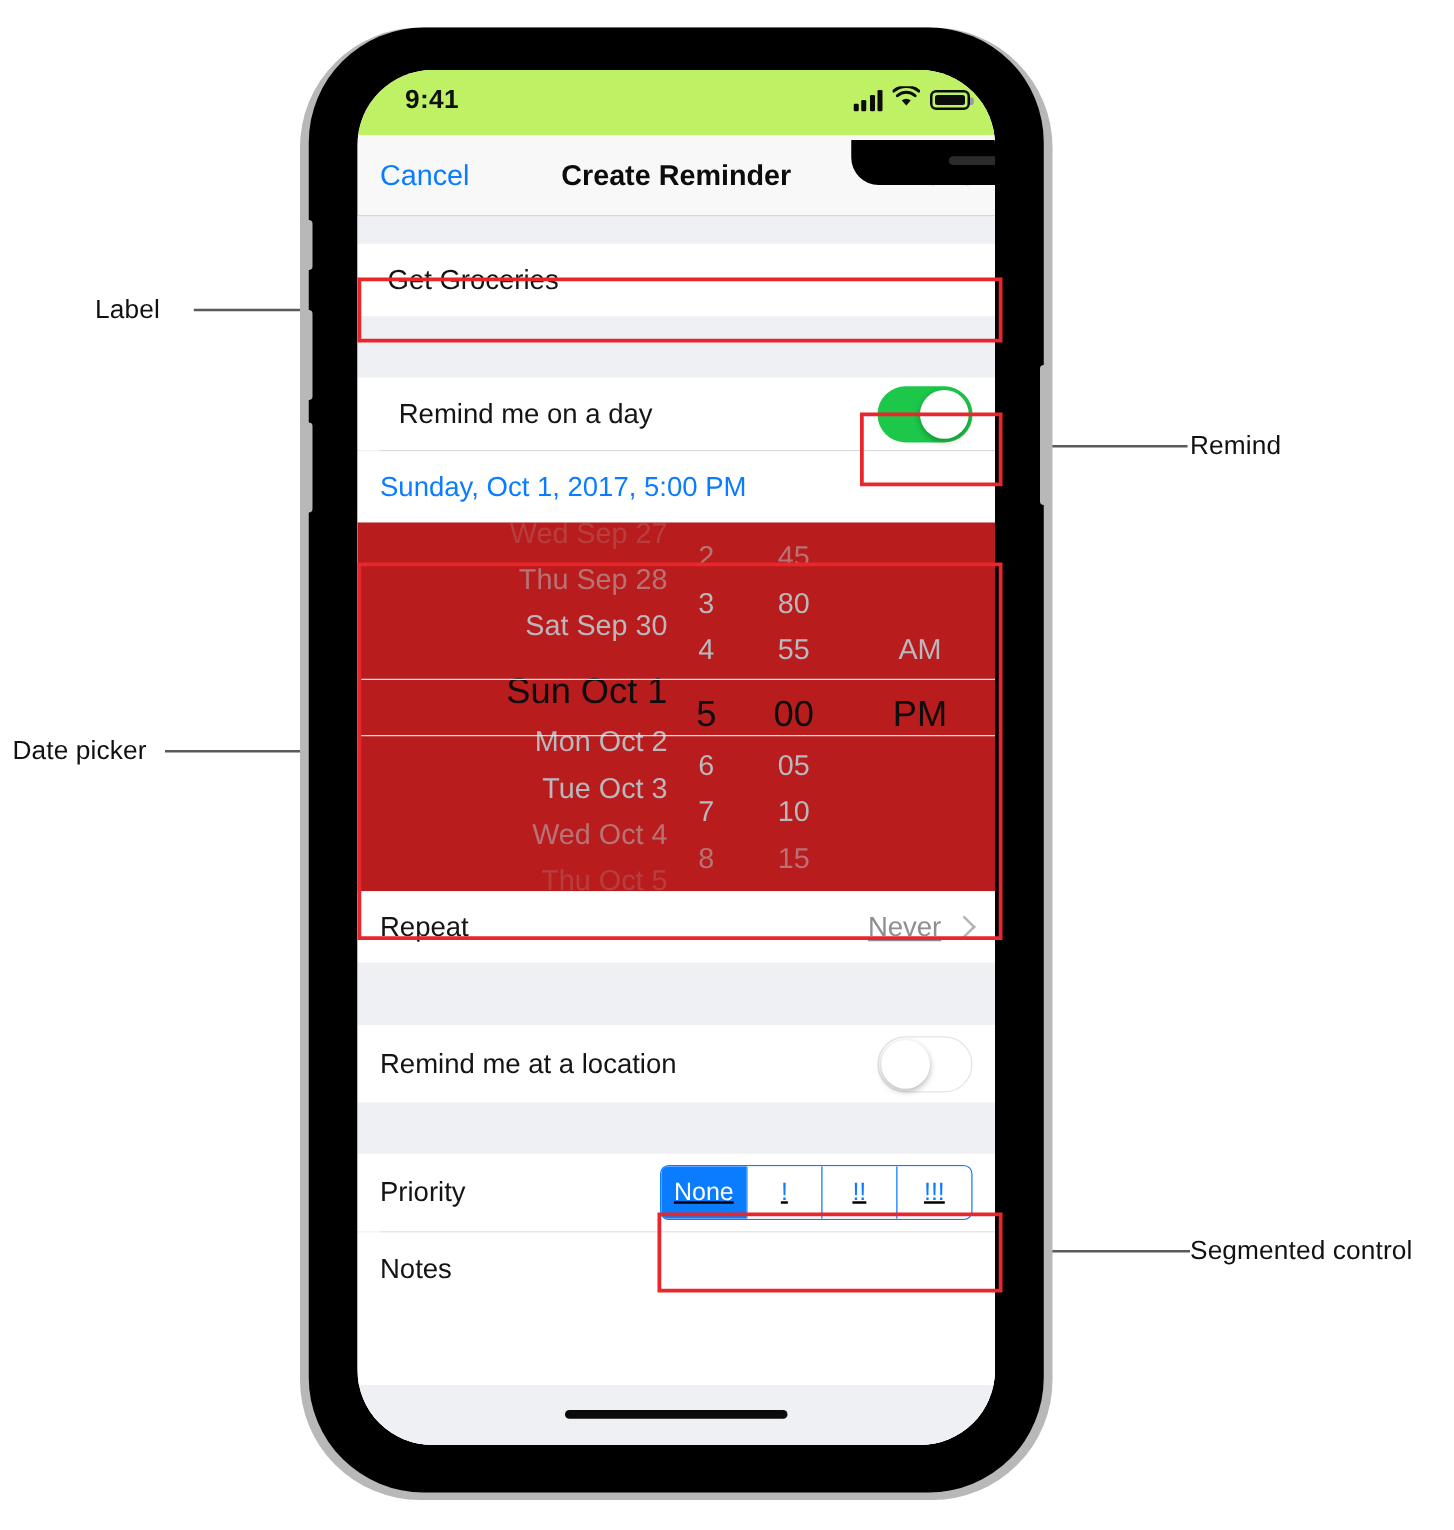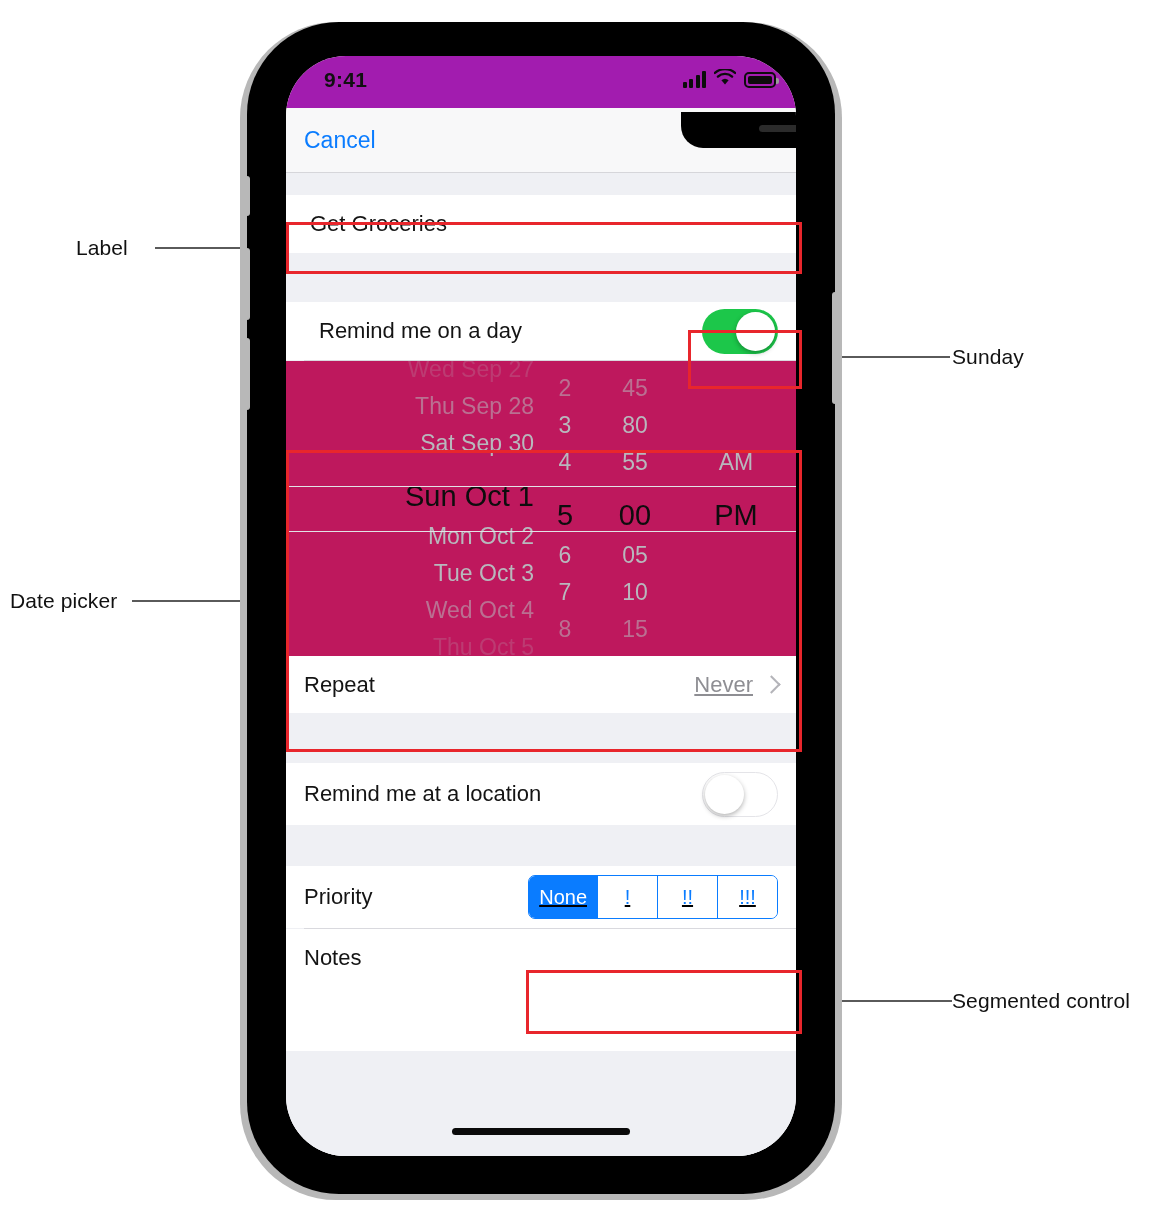--- a/index.html
+++ b/index.html
@@ -98,21 +98,21 @@
     border-radius: 4px;
     background: #2b2b2b;
   }
 
   
   .statusbar {
     position: absolute;
     left: 0; top: 0;
     width: 510px;
     height: 52px;
-    background: #a21caf;
+    background: #bef264;
     z-index: 10;
   }
   .status-time {
     position: absolute;
     left: 38px;
     top: 12px;
     font-size: 21px;
     font-weight: bold;
     color: #101010;
     letter-spacing: 0.3px;
@@ -254,21 +254,21 @@
     background: #ffffff;
     box-shadow: 0 2px 5px rgba(0,0,0,0.30);
   }
   .switch.on  .knob { right: 3px; }
   .switch.off .knob { left: 2px; top: 2px; }
 
   
   .picker {
     position: relative;
     height: 295px;
-    background: #be185d;
+    background: #b91c1c;
     overflow: hidden;
   }
   .picker-cols {
     display: flex;
     height: 100%;
     padding-left: 18px;
     box-sizing: border-box;
   }
   .pcol {
     display: flex;
@@ -362,21 +362,21 @@
 <body>
 
 <div class="annot" style="left:76px; top:236px;">Label</div>
 <div class="annot-line" style="left:155px; top:247px; width:140px;"></div>
 <div class="annot-dot" style="left:292px; top:243px;"></div>
 
 <div class="annot" style="left:10px; top:589px;">Date picker</div>
 <div class="annot-line" style="left:132px; top:600px; width:162px;"></div>
 <div class="annot-dot" style="left:292px; top:596px;"></div>
 
-<div class="annot" style="left:952px; top:345px;">Sunday</div>
+<div class="annot" style="left:952px; top:345px;">Remind</div>
 <div class="annot-line" style="left:800px; top:356px; width:150px;"></div>
 <div class="annot-dot" style="left:796px; top:352px;"></div>
 
 <div class="annot" style="left:952px; top:989px;">Segmented control</div>
 <div class="annot-line" style="left:808px; top:1000px; width:144px;"></div>
 <div class="annot-dot" style="left:804px; top:996px;"></div>
 
 <div class="phone-outer"></div>
 <div class="phone-band"></div>
 
@@ -407,20 +407,21 @@
           <path d="M3.9 7.6 a10.6 10.6 0 0 1 14.2 0" stroke="#0c0c0c" stroke-width="2.4" fill="none" stroke-linecap="round"></path>
           <path d="M0.9 3.9 a15.5 15.5 0 0 1 20.2 0" stroke="#0c0c0c" stroke-width="2.4" fill="none" stroke-linecap="round"></path>
         </svg>
       </span>
       <span class="batt"></span>
     </div>
   </div>
 
   <div class="navbar">
     <div class="nav-cancel">Cancel</div>
+    <div class="nav-title">Create Reminder</div>
     <div class="nav-done">Done</div>
   </div>
 
   <div class="form-body">
 
     <div class="gap" style="height:22px;"></div>
 
     <div class="row" style="height:58px;padding-left:24px;">
       <div class="row-label">Get Groceries</div>
     </div>
@@ -428,20 +429,23 @@
     <div class="gap" style="height:49px;"></div>
 
     <div class="row" style="height:58px;padding-left:33px;">
       <div class="row-label">Remind me on a day</div>
       <div class="switch on">
           <span class="knob"></span>
         </div>
     </div>
     <div class="hairline"></div>
 
+    <div class="row" style="height:57px;">
+      <div class="date-link">Sunday, Oct 1, 2017, 5:00 PM</div>
+    </div>
 
     <div class="picker">
       <div class="picker-band-top"></div>
       <div class="picker-band-bot"></div>
       <div class="picker-cols">
         <div class="pcol pcol-date">
           <div class="pitem f2">Wed Sep 27</div>
           <div class="pitem f1">Thu Sep 28</div>
           <div class="pitem">Sat Sep 30</div>
           <div class="pitem sel">Sun Oct 1</div>

